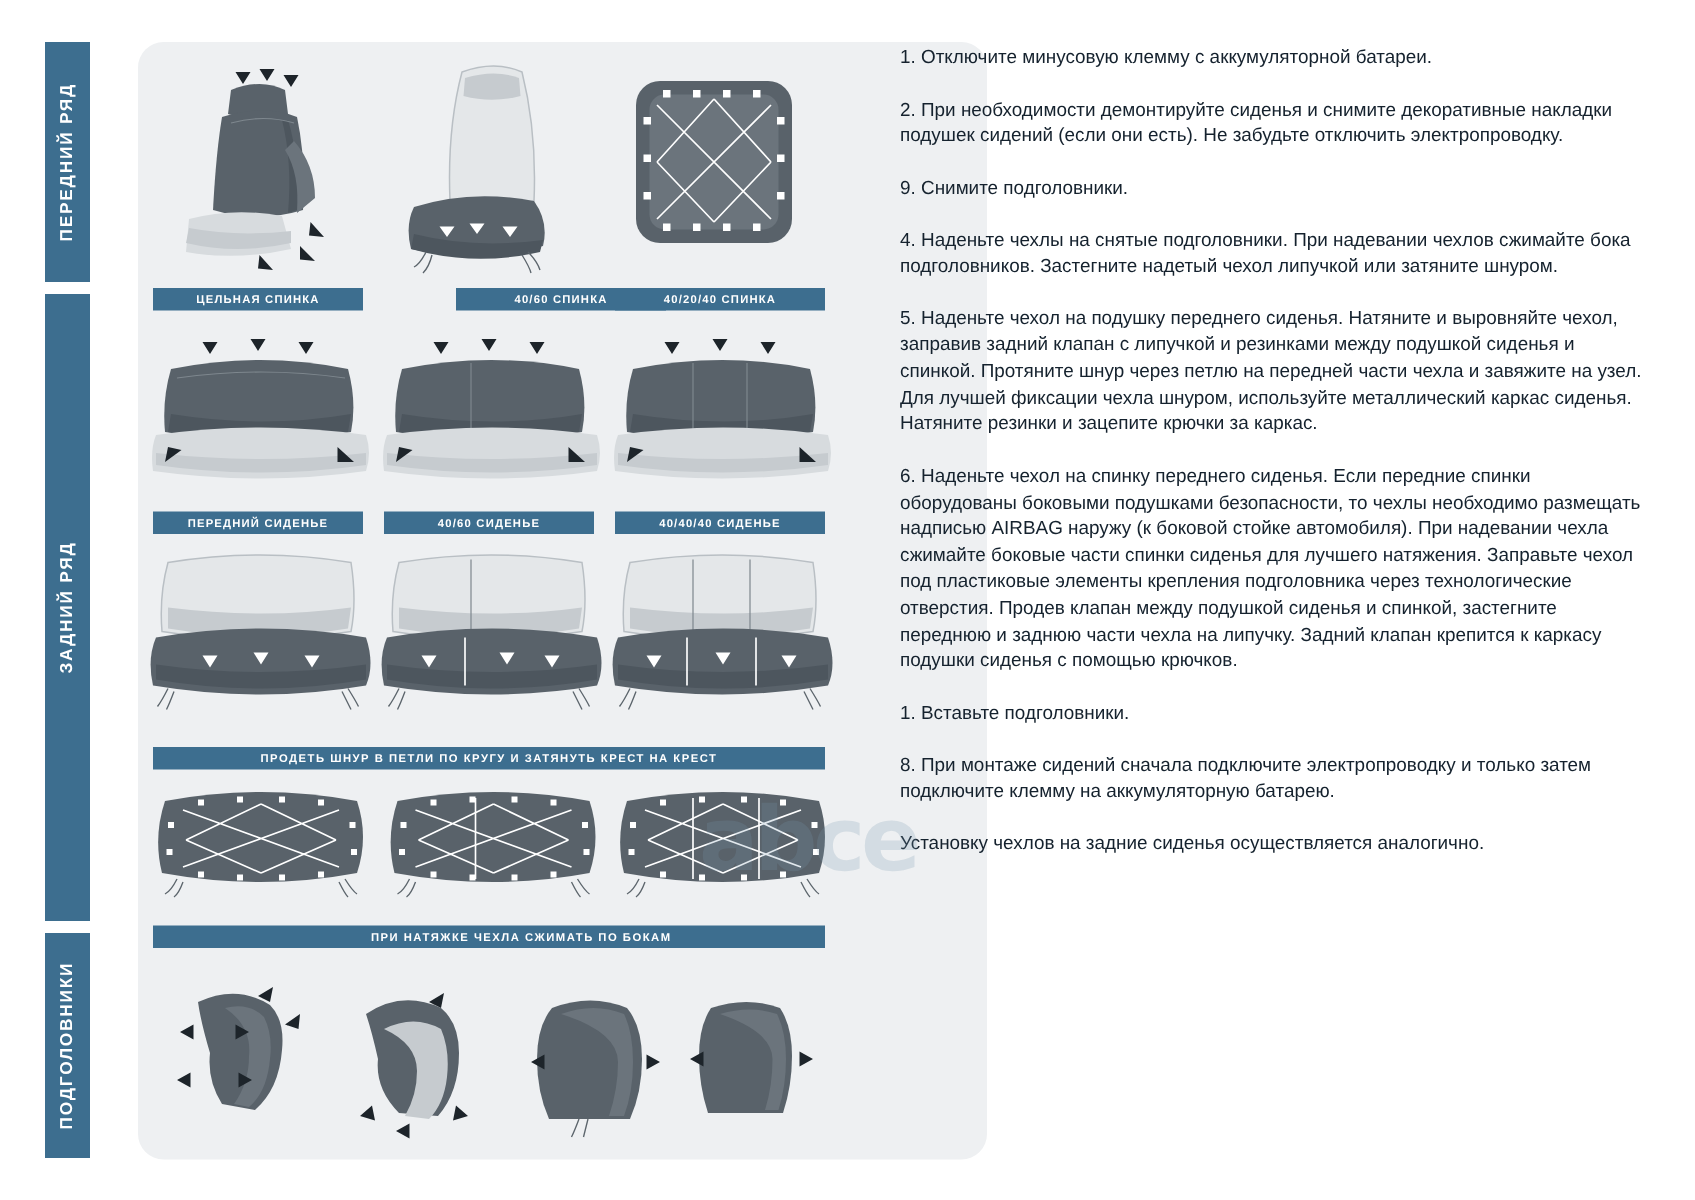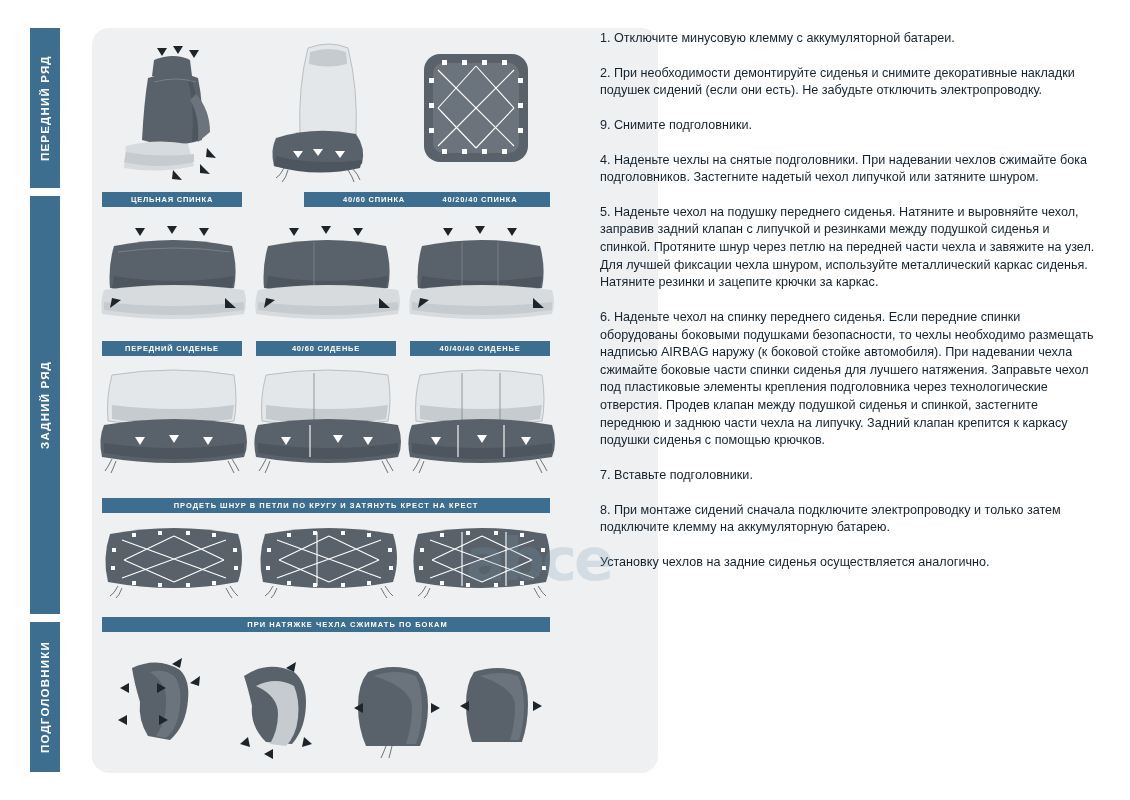--- a/index.html
+++ b/index.html
@@ -459,20 +459,20 @@
     </div>
   </div>
 
   <div class="right-panel">
     <p>1. Отключите минусовую клемму с аккумуляторной батареи.</p>
     <p>2. При необходимости демонтируйте сиденья и снимите декоративные накладки подушек сидений (если они есть). Не забудьте отключить электропроводку.</p>
     <p>9. Снимите подголовники.</p>
     <p>4. Наденьте чехлы на снятые подголовники. При надевании чехлов сжимайте бока подголовников. Застегните надетый чехол липучкой или затяните шнуром.</p>
     <p>5. Наденьте чехол на подушку переднего сиденья. Натяните и выровняйте чехол, заправив задний клапан с липучкой и резинками между подушкой сиденья и спинкой. Протяните шнур через петлю на передней части чехла и завяжите на узел. Для лучшей фиксации чехла шнуром, используйте металлический каркас сиденья. Натяните резинки и зацепите крючки за каркас.</p>
     <p>6. Наденьте чехол на спинку переднего сиденья. Если передние спинки оборудованы боковыми подушками безопасности, то чехлы необходимо размещать надписью AIRBAG наружу (к боковой стойке автомобиля). При надевании чехла сжимайте боковые части спинки сиденья для лучшего натяжения. Заправьте чехол под пластиковые элементы крепления подголовника через технологические отверстия. Продев клапан между подушкой сиденья и спинкой, застегните переднюю и заднюю части чехла на липучку. Задний клапан крепится к каркасу подушки сиденья с помощью крючков.</p>
-    <p>7. Вставьте подголовники.</p>
+    <p>1. Вставьте подголовники.</p>
     <p>8. При монтаже сидений сначала подключите электропроводку и только затем подключите клемму на аккумуляторную батарею.</p>
     <p>Установку чехлов на задние сиденья осуществляется аналогично.</p>
   </div>
 
   <div class="watermark">abce</div>
 
 </div>
 
 </body></html>

